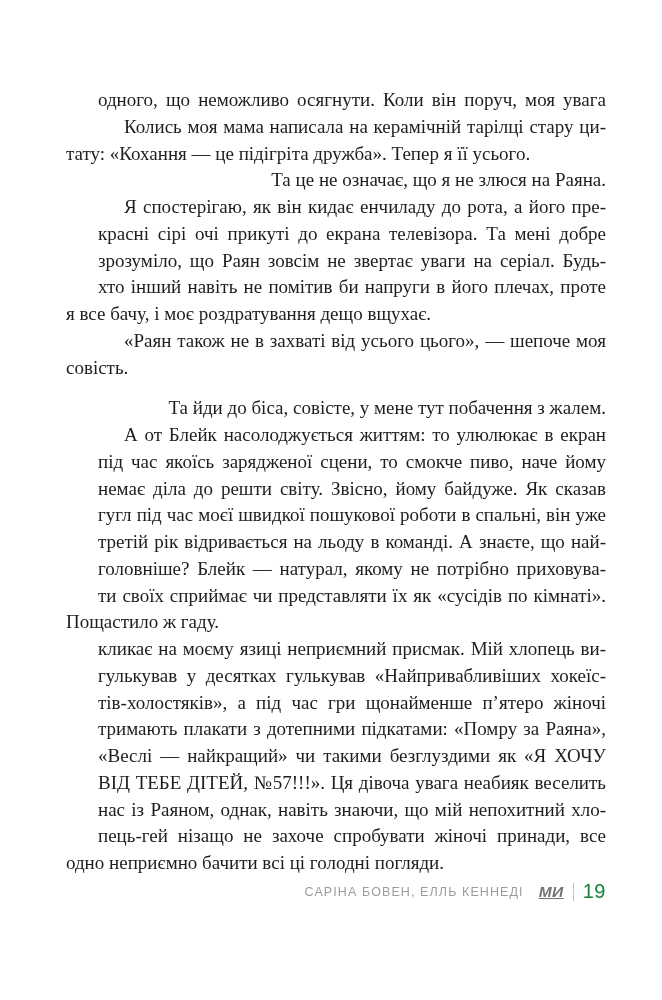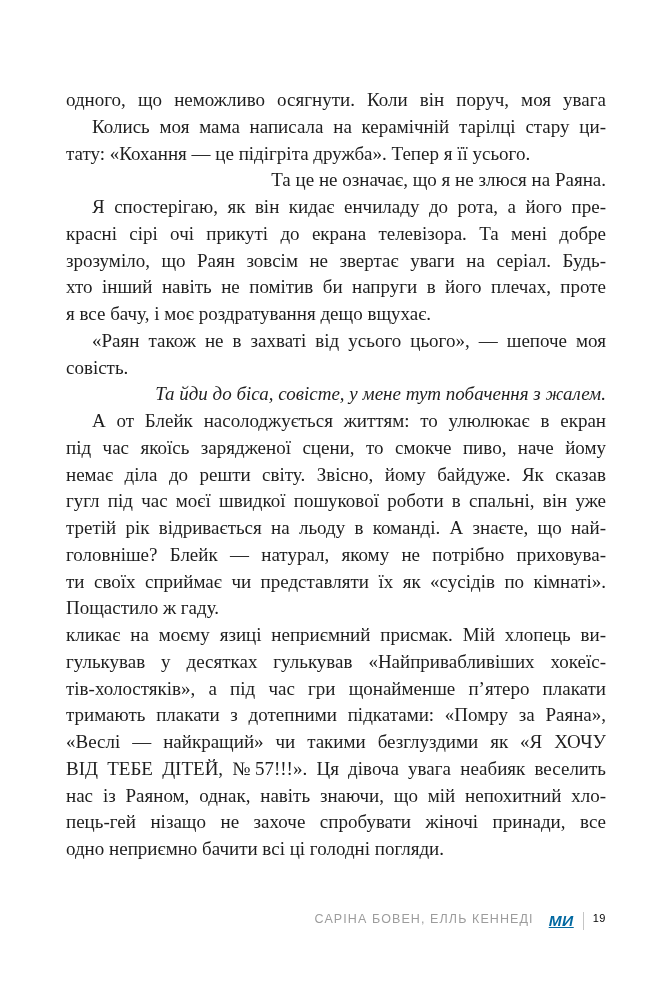--- a/index.html
+++ b/index.html
@@ -27,60 +27,61 @@
   .line {
     font-size: 19px;
     line-height: 26.75px;
     height: 26.75px;
     overflow: hidden;
     text-align: left;
   }
   .line.just {
     text-align: justify;
     text-align-last: justify;
+    margin-left: 32px;
   }
   .line.indent {
     text-indent: 26px;
     text-align: right;
   }
   .line.italic {
-    font-style: italic;
+    margin-top: 14px;
   }
   .footer {
     position: absolute;
     right: 56px;
-    top: 912px;
+    top: 880px;
     display: flex;
-    align-items: flex-start;
+    align-items: center;
     font-family: "Liberation Sans", sans-serif;
   }
   .footer-authors {
     color: #9c9c9c;
     font-size: 12.5px;
     letter-spacing: 1.1px;
     white-space: nowrap;
   }
   .footer-title {
-    color: #0369a1;
+    color: #737373;
     font-size: 15.5px;
     font-style: italic;
     font-weight: 600;
     letter-spacing: 0.5px;
     margin-left: 15px;
     text-decoration: underline;
   }
   .footer-divider {
     width: 1px;
     height: 18px;
     background: #c5c5c5;
     margin: 0 9px;
   }
   .footer-page-number {
-    color: #000000;
-    font-size: 11px;
+    color: #15803d;
+    font-size: 20px;
     letter-spacing: 0.5px;
   }
 </style>
 </head>
 <body>
 
 <div class="page">
 
   <main class="text-block">
       <div class="line just">одного, що неможливо осягнути. Коли він поруч, моя увага</div>
@@ -98,21 +99,21 @@
       <div class="line just indent">А от Блейк насолоджується життям: то улюлюкає в екран</div>
       <div class="line just">під час якоїсь зарядженої сцени, то смокче пиво, наче йому</div>
       <div class="line just">немає діла до решти світу. Звісно, йому байдуже. Як сказав</div>
       <div class="line just">гугл під час моєї швидкої пошукової роботи в спальні, він уже</div>
       <div class="line just">третій рік відривається на льоду в команді. А знаєте, що най-</div>
       <div class="line just">головніше? Блейк — натурал, якому не потрібно приховува-</div>
       <div class="line just">ти своїх сприймає чи представляти їх як «сусідів по кімнаті».</div>
       <div class="line">Пощастило ж гаду.</div>
       <div class="line just">кликає на моєму язиці неприємний присмак. Мій хлопець ви-</div>
       <div class="line just">гулькував у десятках гулькував «Найпривабливіших хокеїс-</div>
-      <div class="line just">тів-холостяків», а під час гри щонайменше п’ятеро плакати</div>
+      <div class="line just">тів-холостяків», а під час гри щонайменше п’ятеро жіночі</div>
       <div class="line just">тримають плакати з дотепними підкатами: «Помру за Раяна»,</div>
       <div class="line just">«Веслі — найкращий» чи такими безглуздими як «Я ХОЧУ</div>
       <div class="line just">ВІД ТЕБЕ ДІТЕЙ, №57!!!». Ця дівоча увага неабияк веселить</div>
       <div class="line just">нас із Раяном, однак, навіть знаючи, що мій непохитний хло-</div>
       <div class="line just">пець-гей нізащо не захоче спробувати жіночі принади, все</div>
       <div class="line">одно неприємно бачити всі ці голодні погляди.</div>
     </main>
 
   <footer class="footer">
     <span class="footer-authors">САРІНА БОВЕН, ЕЛЛЬ КЕННЕДІ</span>

